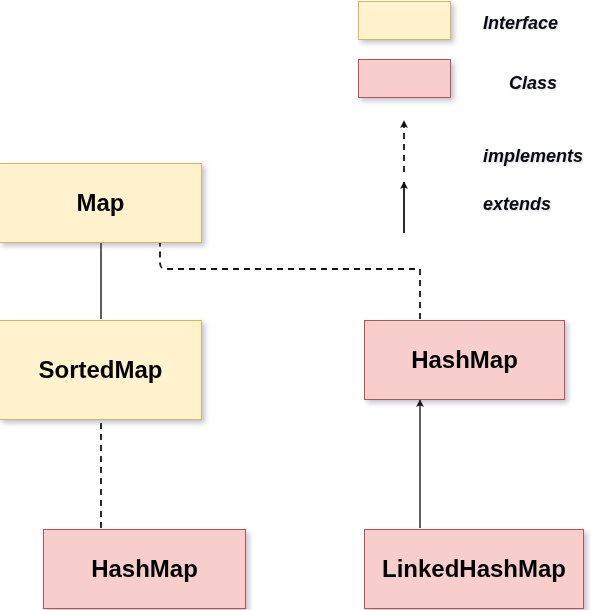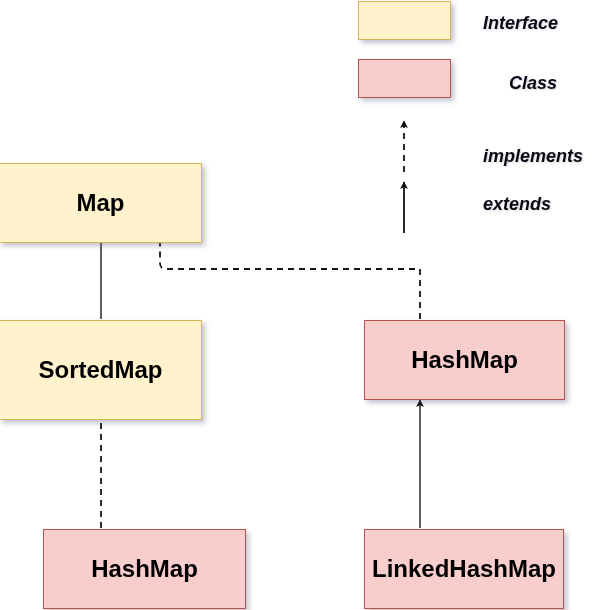--- a/index.html
+++ b/index.html
@@ -157,21 +157,21 @@
   </div>
 
   <div class="node klass" style="left:320px; top:320px; width:201px; height:80px;">
     <span class="node-label">HashMap</span>
   </div>
 
   <div class="node klass" style="left:-1px; top:529px; width:203px; height:80px;">
     <span class="node-label">HashMap</span>
   </div>
 
-  <div class="node klass" style="left:320px; top:529px; width:200px; height:80px;">
+  <div class="node klass" style="left:320px; top:529px; width:220px; height:80px;">
     <span class="node-label">LinkedHashMap</span>
   </div>
 
   <div class="legend-swatch interface" style="left:358px; top:1px; width:93px; height:39px;"></div>
   <div class="legend-text" style="left:483px; top:14px;">Interface</div>
 
   <div class="legend-swatch klass" style="left:358px; top:59px; width:93px; height:39px;"></div>
   <div class="legend-text" style="left:509px; top:74px;">Class</div>
 
   <div class="legend-text" style="left:483px; top:147px;">implements</div>

